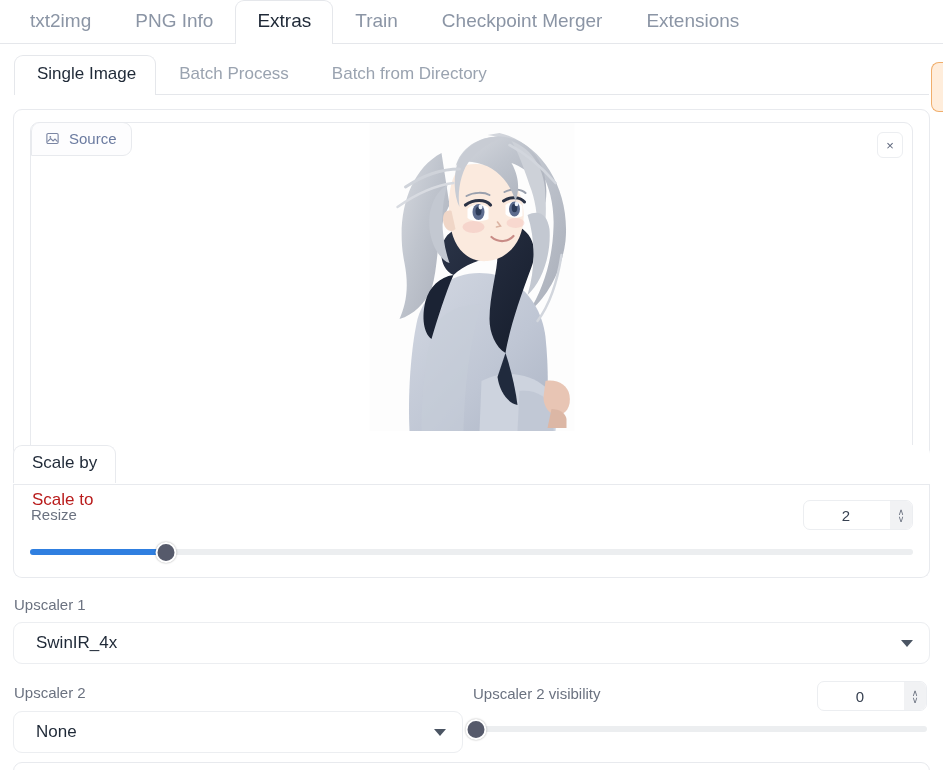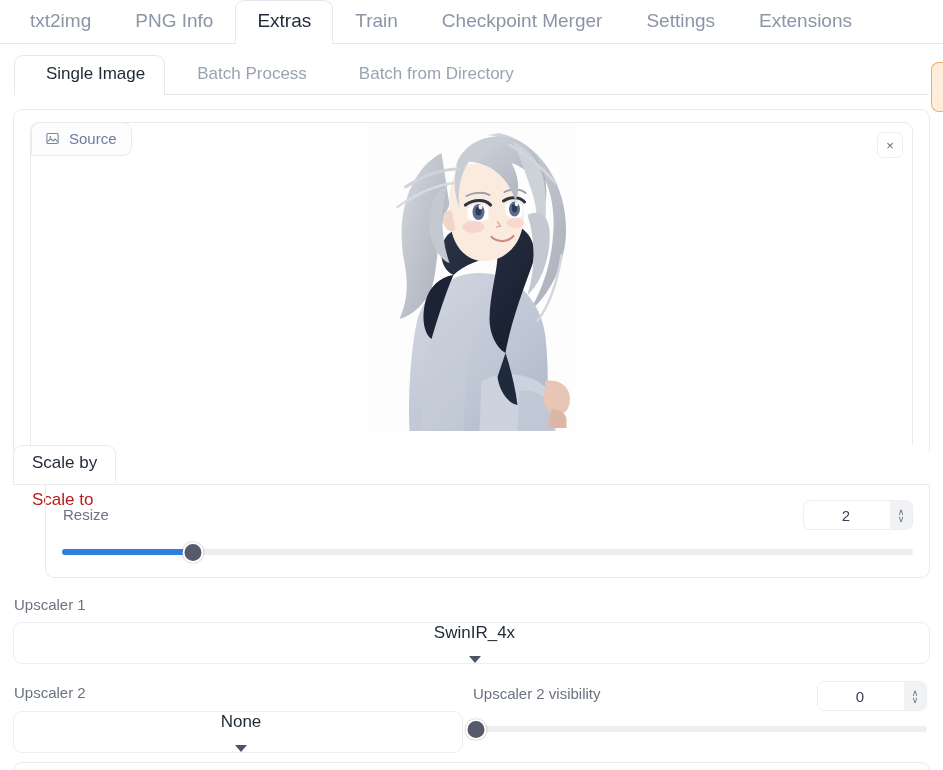--- a/index.html
+++ b/index.html
@@ -51,21 +51,21 @@
     display: flex;
     align-items: flex-end;
     height: 42px;
     border-bottom: 1px solid #e5e7eb;
     margin-right: 14px;
     white-space: nowrap;
   }
   .subtab {
     font-size: 17px;
     color: #9aa3b0;
-    padding: 9px 19px 12px 31px;
+    padding: 9px 19px 12px 22px;
     line-height: 1;
     border: 1px solid transparent;
     border-bottom: none;
     border-radius: 9px 9px 0 0;
     cursor: pointer;
   }
   .subtab.active {
     color: #1f2937;
     background: #fff;
     border-color: #e5e7eb;
@@ -166,21 +166,20 @@
     border-color: #e8eaee;
     margin-bottom: -1px; padding-bottom: 12px;
     position: relative; z-index: 3;
   }
   .scale-body {
     border: 1px solid #e8eaee;
     border-top: none;
     border-radius: 0 0 9px 9px;
     height: 93px;
     position: relative;
-    margin-left: 32px;
   }
 
   .fieldlabel {
     font-size: 15px; color: #6b7280;
     position: absolute;
   }
 
   
   .numbox {
     position: absolute;
@@ -234,21 +233,20 @@
     position: absolute;
     height: 42px;
     border: 1px solid #eceef1;
     border-radius: 9px;
     background: #fff;
     display: flex; align-items: center;
     padding: 0 16px 0 22px;
     font-size: 17px;
     color: #1f2937;
     cursor: pointer;
-    flex-direction: column;
   }
   .dropdown .val { flex: 1; }
   .caret {
     width: 0; height: 0;
     border-left: 6px solid transparent;
     border-right: 6px solid transparent;
     border-top: 7px solid #4b5563;
   }
 
   .bottom-edge {
@@ -264,21 +262,20 @@
 <body>
 
 <div class="app">
 
   <div class="maintabs">
     <div class="maintab">txt2img</div>
     <div class="maintab">PNG Info</div>
     <div class="maintab active">Extras</div>
     <div class="maintab">Train</div>
     <div class="maintab">Checkpoint Merger</div>
-    <div class="maintab">Settings</div>
     <div class="maintab">Extensions</div>
   </div>
 
   <div class="subtabs-wrap">
     <div class="subtabs">
       <div class="subtab active">Single Image</div>
       <div class="subtab">Batch Process</div>
       <div class="subtab">Batch from Directory</div>
     </div>
   </div>

